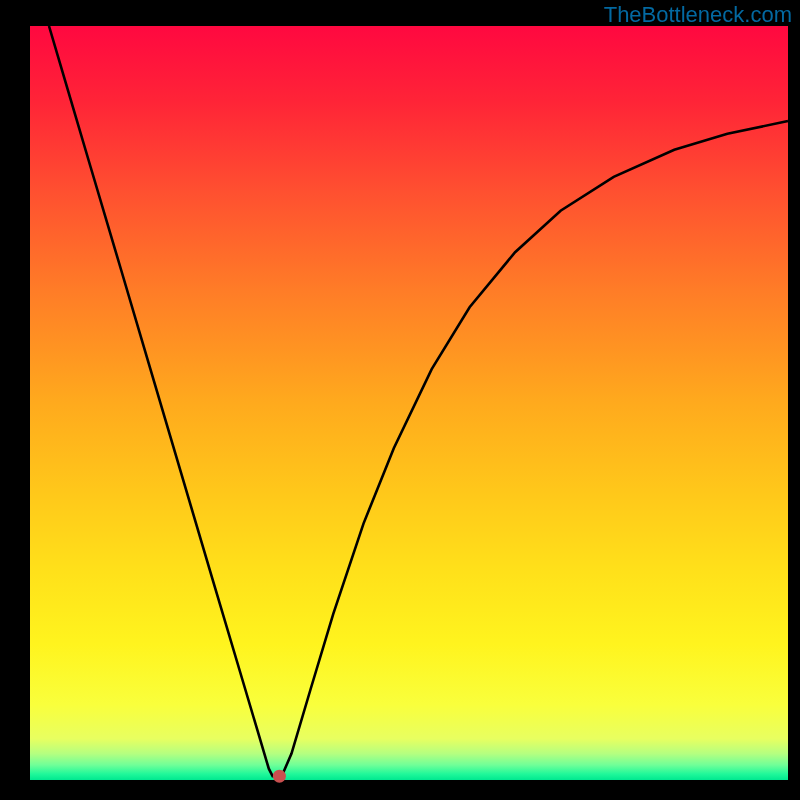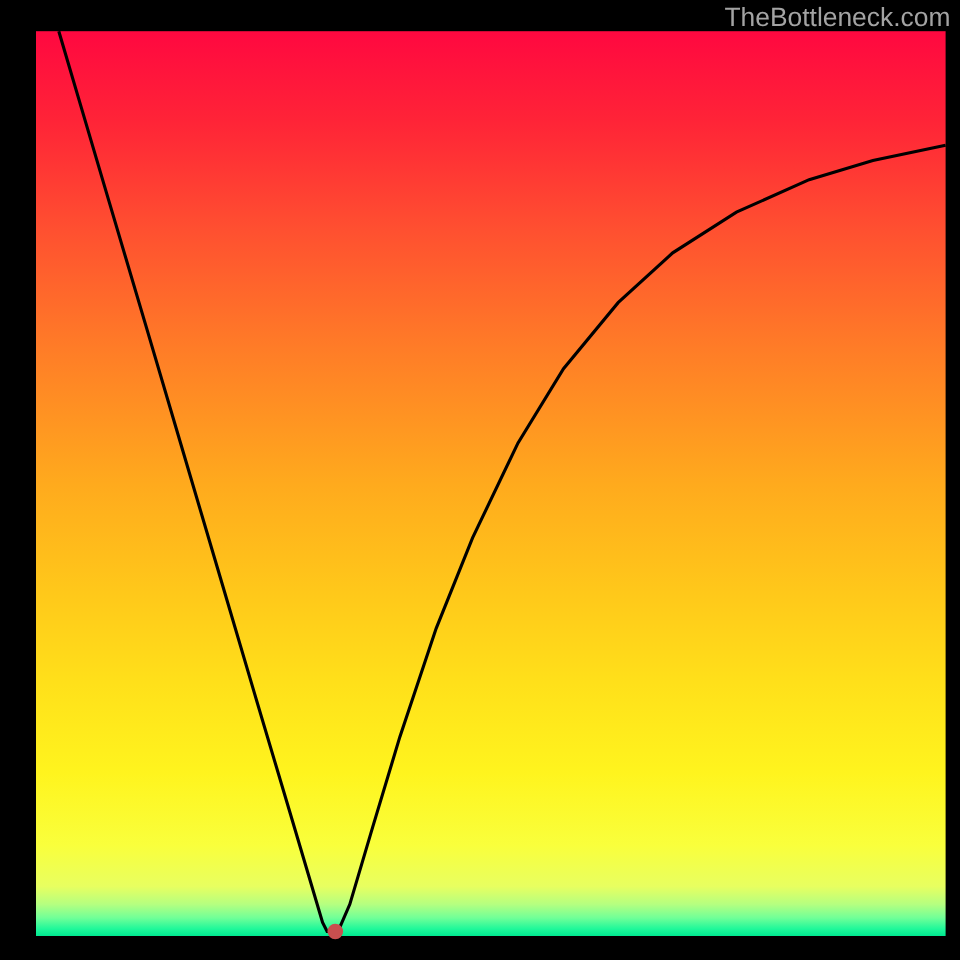--- a/index.html
+++ b/index.html
@@ -12,21 +12,21 @@
   }
   .container {
     position: relative;
     width: 800px;
     height: 800px;
   }
   .watermark {
     position: absolute;
     top: 2px;
     right: 8px;
-    color: #a3a3a3;
+    color: #0369a1;
     font-family: Arial, sans-serif;
     font-size: 22px;
     z-index: 10;
   }
   svg {
     position: absolute;
     top: 0;
     left: 0;
   }
 </style>

